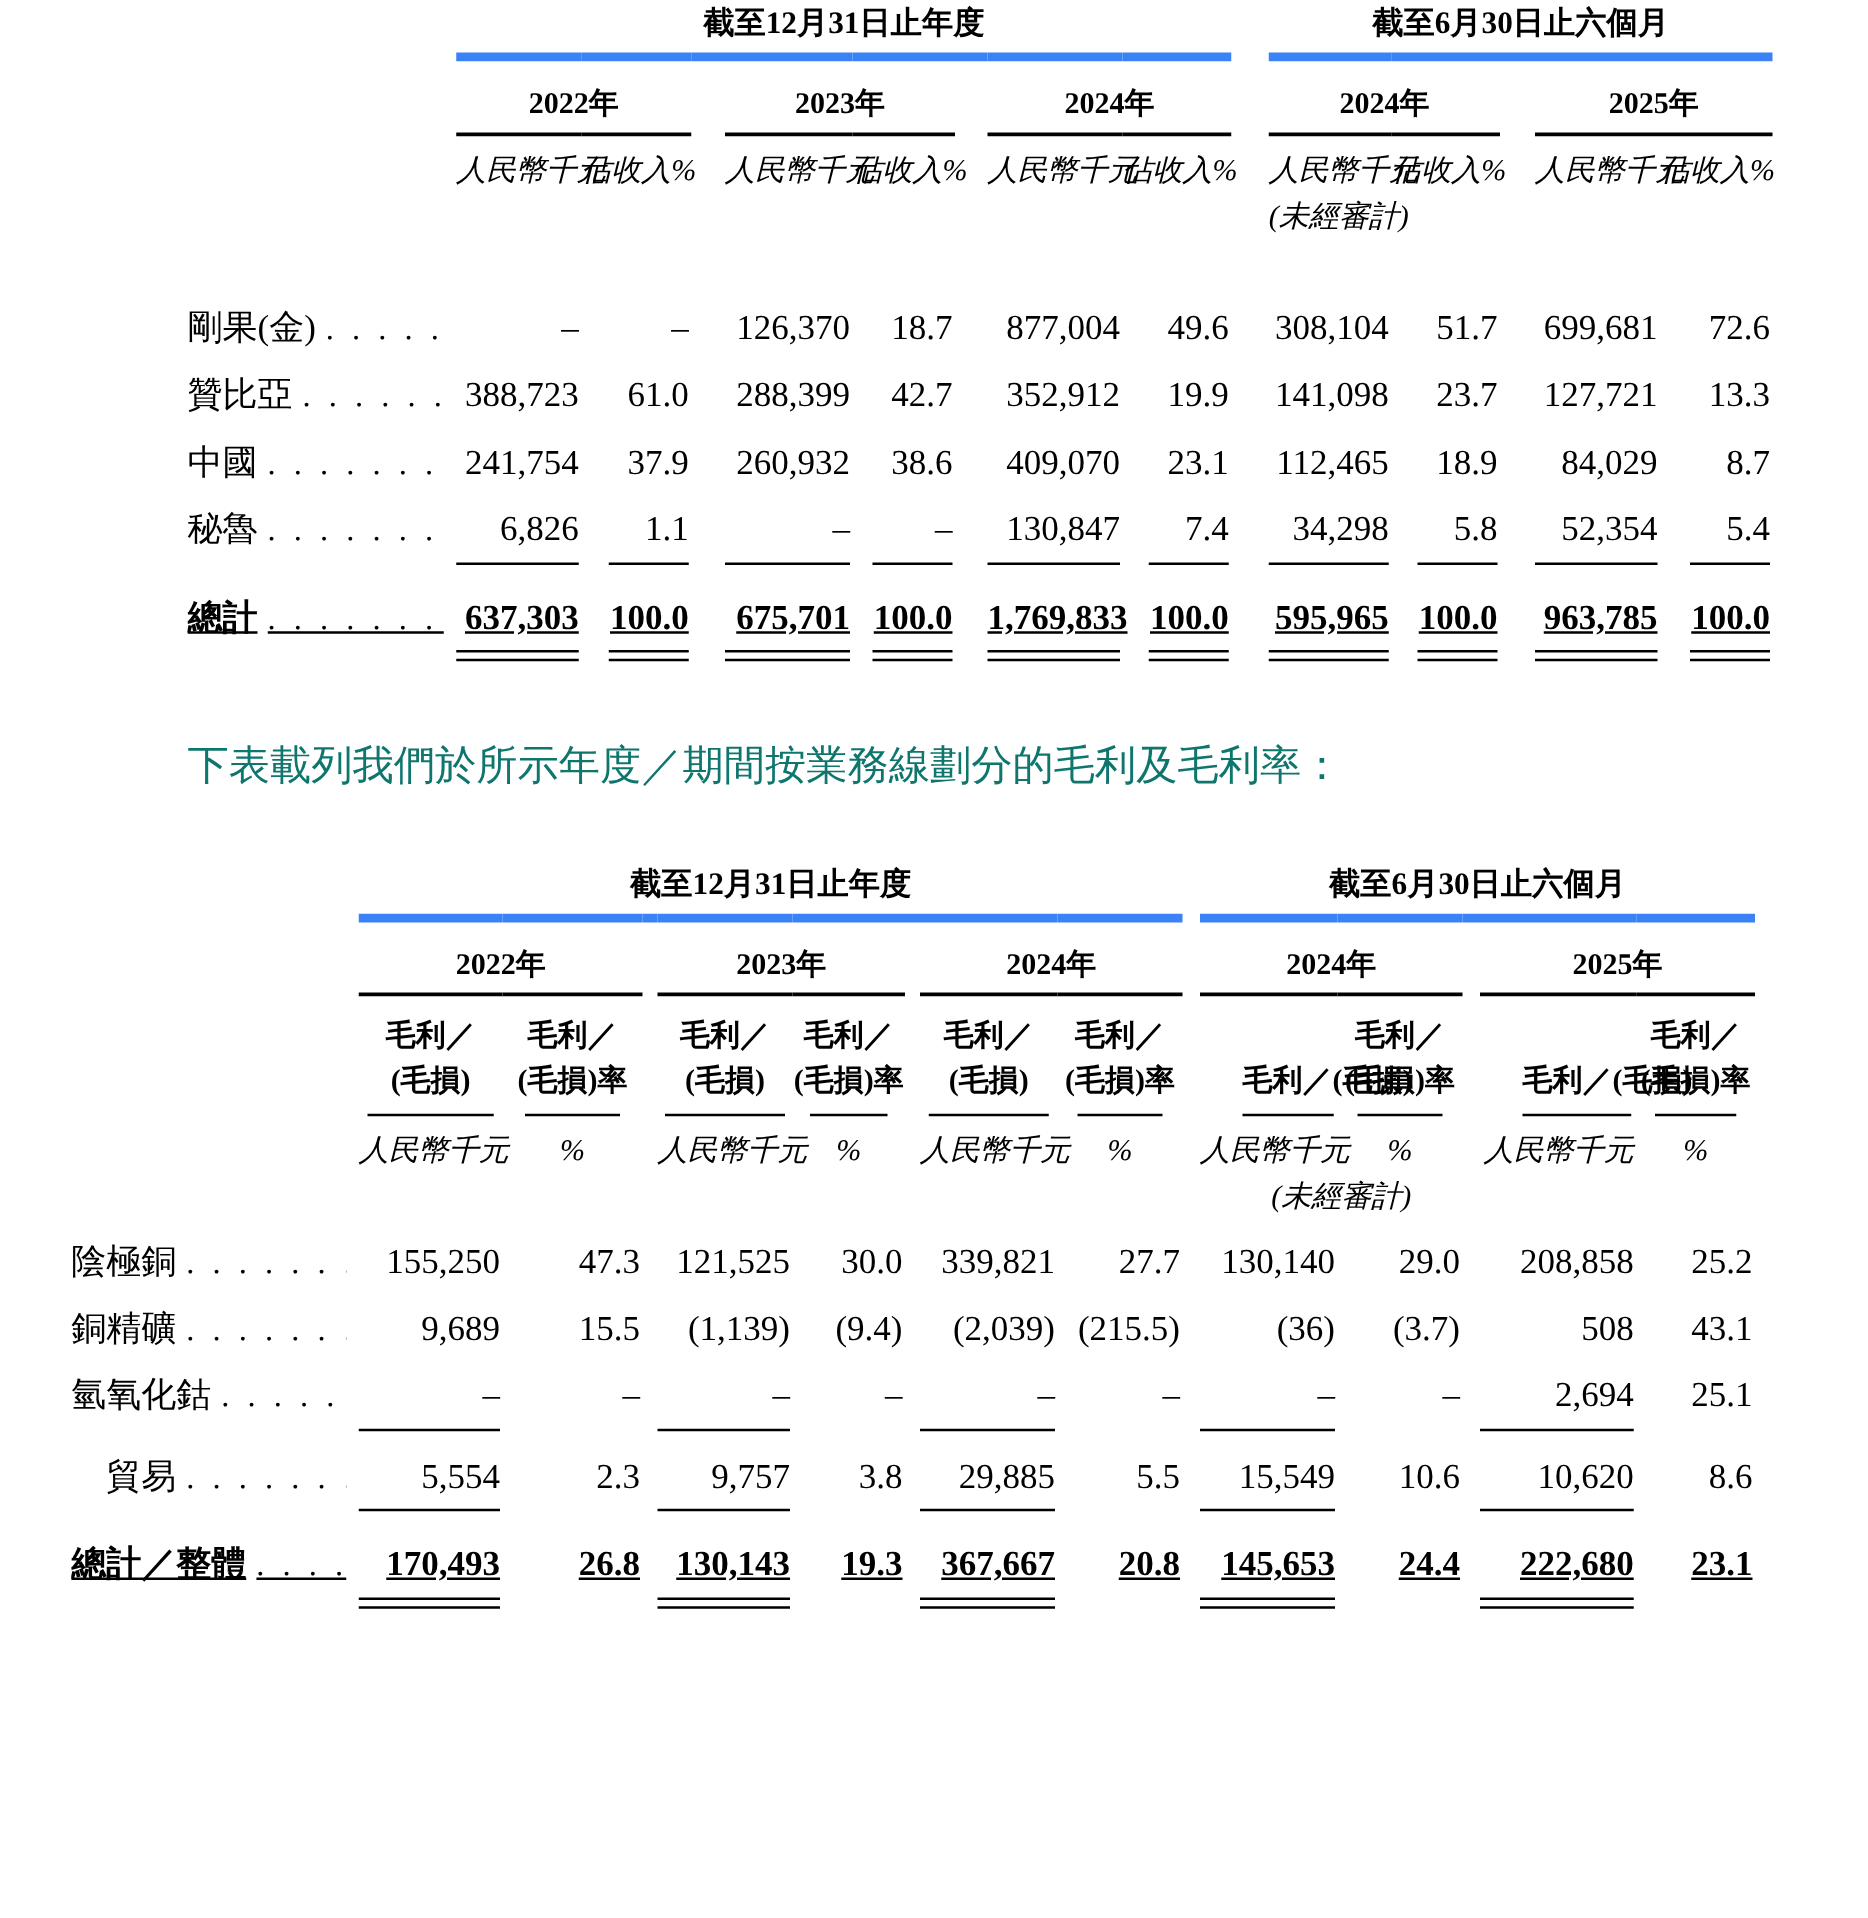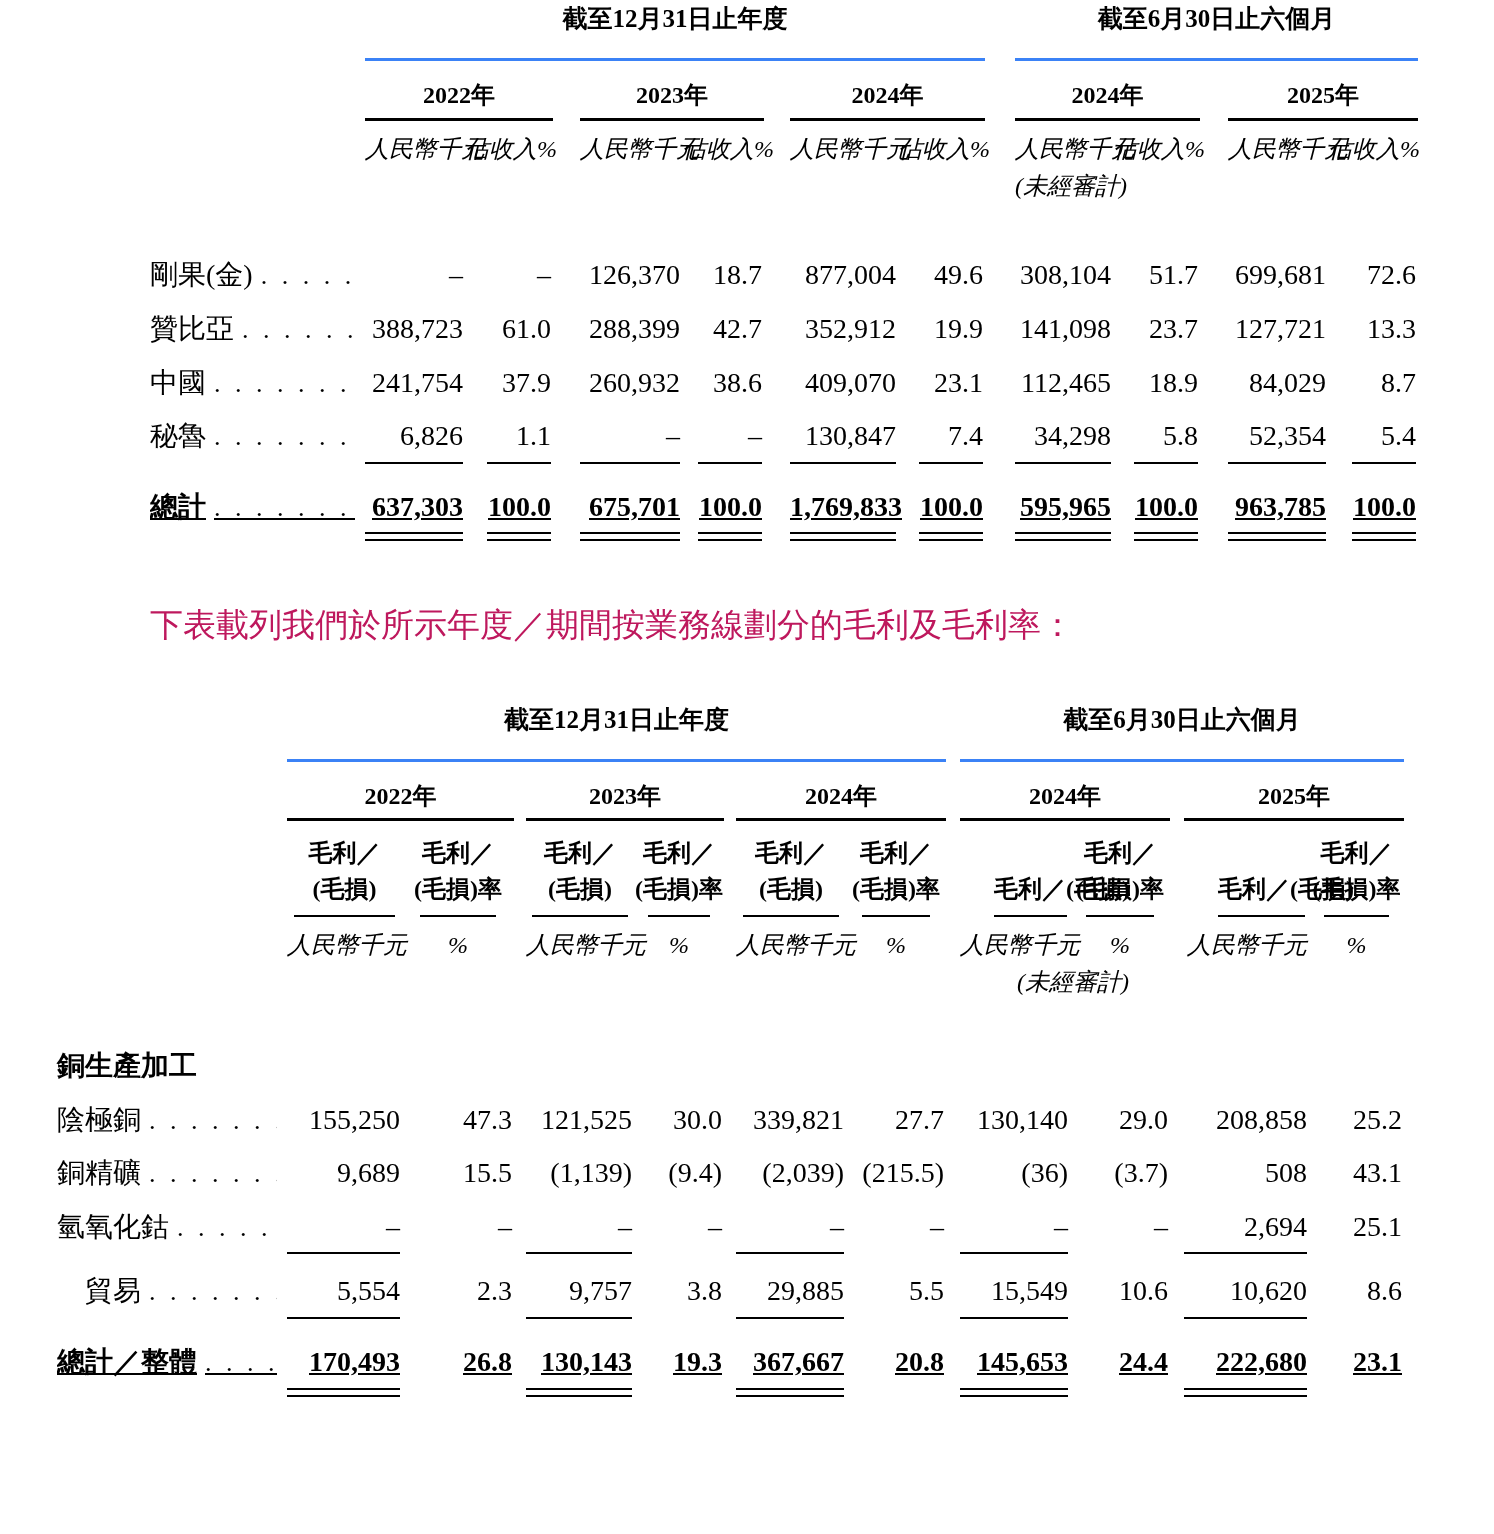--- a/index.html
+++ b/index.html
@@ -9,21 +9,21 @@
     overflow:hidden;
   }
   table.tbl{border-collapse:collapse;table-layout:fixed;}
   .t1{margin:4px 0 0 150px;width:1268px;}
   .t2{margin:58px 0 0 57px;width:1347px;}
   th,td{padding:0;font-weight:normal;vertical-align:bottom;}
 
   
   th.grp{
     font-weight:bold;font-size:25px;line-height:1.2;text-align:center;
-    border-bottom:3px solid #3b82f6;padding-bottom:24px;
+    border-bottom:7px solid #3b82f6;padding-bottom:8px;
   }
   th.yr{
     font-weight:bold;font-size:24px;line-height:1.2;text-align:center;
     border-bottom:3px solid #000;padding:20px 0 8px 0;
   }
   td.u{font-style:italic;font-size:24px;line-height:1.2;text-align:right;padding:14px 2px 0 0;white-space:nowrap;}
   .t2 td.u.p{text-align:center;padding-right:0;}
   td.note,.note span{font-style:italic;font-size:24px;line-height:1.2;}
   td.note{padding-top:8px;}
   .shiftR{display:inline-block;transform:translateX(57px);white-space:nowrap;}
@@ -57,21 +57,21 @@
   td.ul-s::after{content:"";display:block;border-bottom:2px solid #000;margin-top:9px;width:100%;}
   td.p.ul-s::after{width:64px;margin-left:auto;}
   td.ul-d::after{
     content:"";display:block;height:5px;margin-top:9px;width:100%;
     border-top:2px solid #000;border-bottom:2px solid #000;
   }
   td.p.ul-d::after{width:64px;margin-left:auto;}
 
   
   p.para{
-    margin:64px 0 0 150px;font-size:33px;line-height:1.25;color:#be185d;
+    margin:64px 0 0 150px;font-size:33px;line-height:1.25;color:#0f766e;
   }
 </style>
 </head>
 <body>
 
 <table class="tbl t1">
   <colgroup>
     <col style="width:215px">
       <col style="width:100px">
       <col style="width:88px">
@@ -324,23 +324,20 @@
       <td class="u v">人民幣千元</td>
       <td class="u p">%</td>
     </tr>
     <tr>
       <td colspan="10"></td>
       <td class="note" colspan="2"><span class="shiftR">(未經審計)</span></td>
       <td colspan="3"></td>
     </tr>
   </thead>
   <tbody id="t2-body">
-      <tr class="rsec">
-        <td colspan="15" class="sec">銅生產加工</td>
-      </tr>
       <tr>
         <td class="rowlbl">
           <div class="lwrap">
             <span class="lab">陰極銅</span>
             <span class="leader">. . . . . . . . . . . . . . . . . . . . . . . . . . . . . . . .</span>
           </div>
         </td>
         <td class="num v">155,250</td>
         <td class="num p">47.3</td>
         <td></td>

